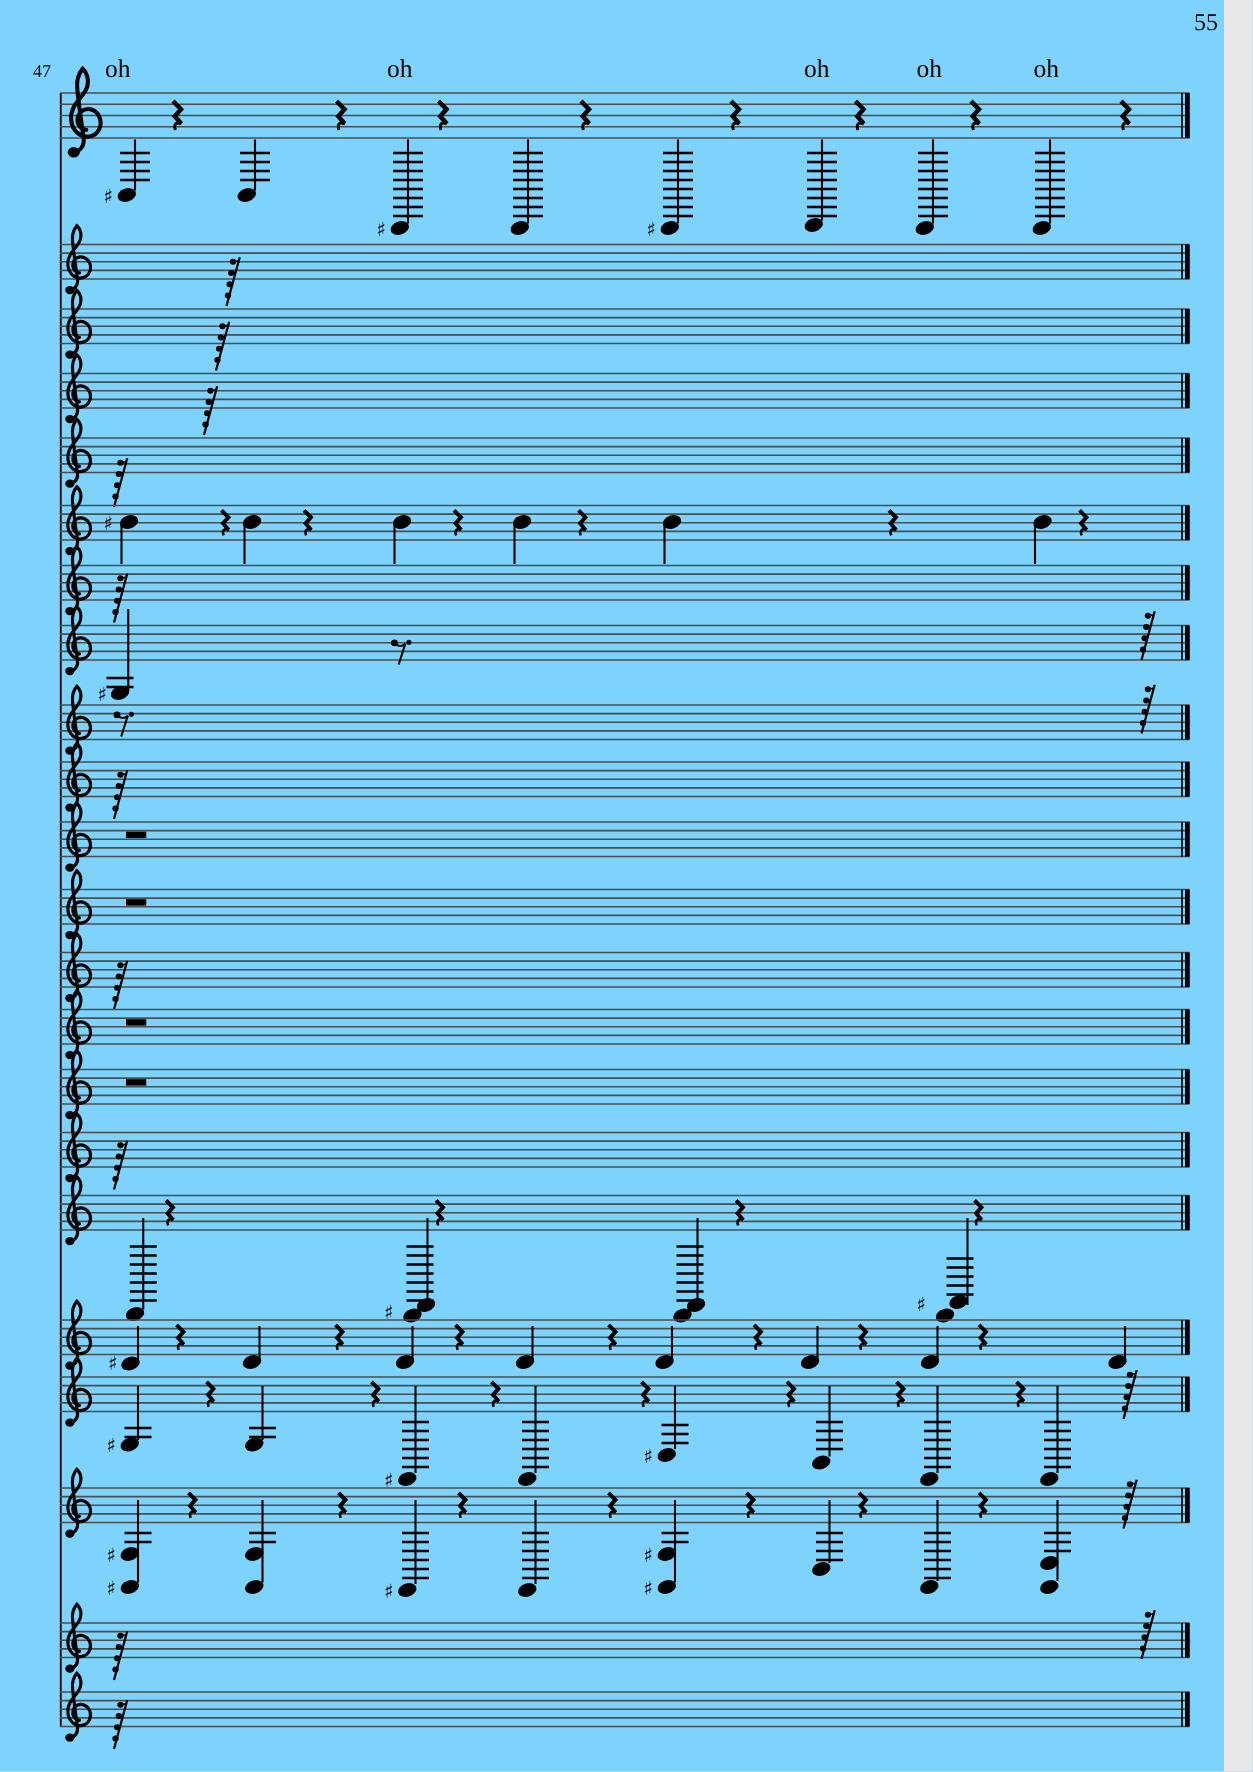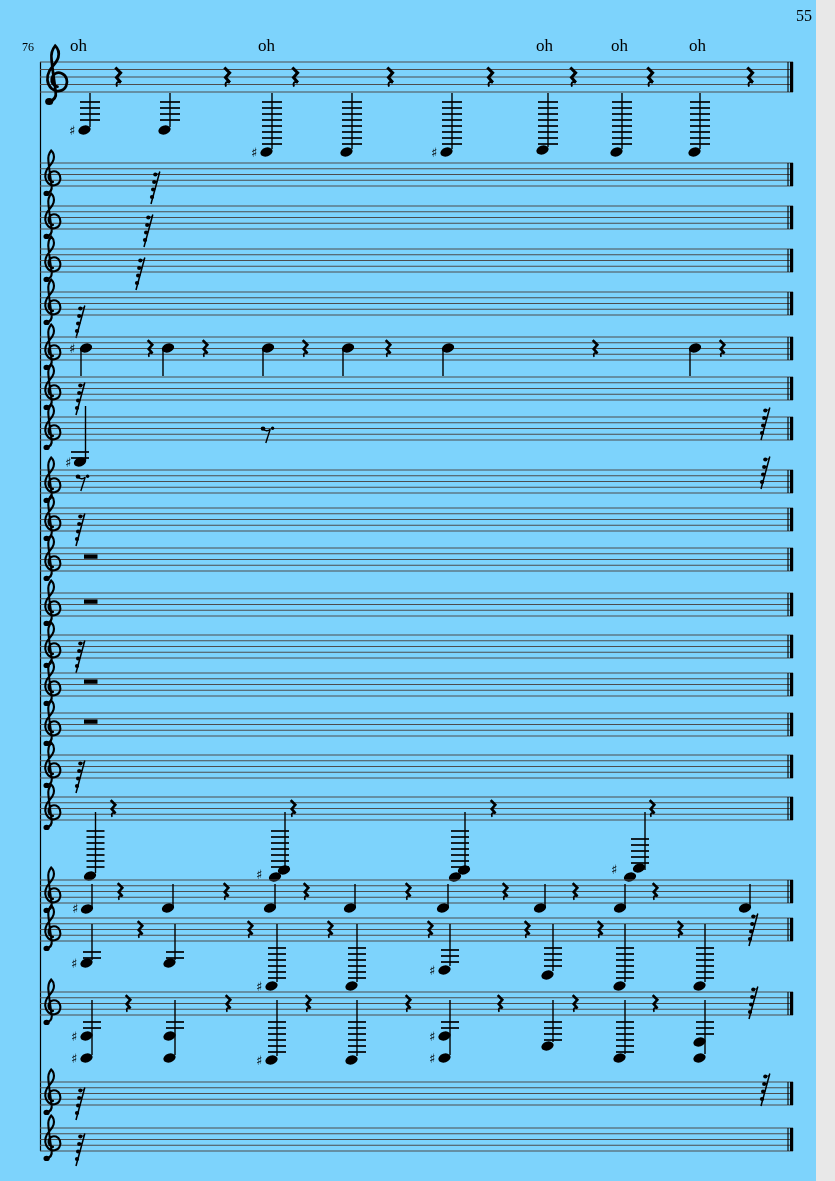--- a/index.html
+++ b/index.html
@@ -8,21 +8,21 @@
   .pagenum{position:absolute;top:7px;left:796px;font-size:16px;color:#000;}
   .measurenum{position:absolute;top:40px;left:22px;font-size:12px;color:#000;}
   svg text.lyric{font-family:"Liberation Serif", serif;font-size:17px;fill:#000;}
   svg text.sharp{font-family:"DejaVu Sans", sans-serif;font-size:13px;fill:#000;}
 </style>
 </head>
 <body>
 
 <div class="page">
   <div class="pagenum">55</div>
-  <div class="measurenum">76</div>
+  <div class="measurenum">47</div>
   <svg id="score" width="835" height="1181" viewBox="0 0 835 1181">
     <defs>
       <g id="g-clef">
         <ellipse cx="8.6" cy="43.4" rx="3.1" ry="2.7" fill="#000"></ellipse>
         <path d="M8.2 43.8 C12.6 42.6 14.2 39.4 13.6 35.6 C12.4 27.4 11.2 19.2 10.4 11 C10 7.4 10.8 3.4 13.2 0.5 C15.4 2.6 16.4 6.2 15.6 9.4 C14.6 13.4 10.8 16.2 8.8 19.8 C6.4 24.2 6.6 30 10.4 33.4 C14 36.6 19.6 35.8 21.6 31.6 C23.4 27.8 21.8 23 18 21.6 C14.6 20.4 11.2 22.4 10.6 25.8 C10.1 28.8 12 31.6 15 31.9" fill="none" stroke="#000" stroke-width="2.1" stroke-linecap="round"></path>
       </g>
       <g id="rest-quarter">
         <path d="M2.2 0.5 L6.8 5.2 L3.2 9.2 L7 13.6" fill="none" stroke="#000" stroke-width="2.6"></path>
         <path d="M7 13.6 C3.8 12.4 2.4 14 3.6 17.2" fill="none" stroke="#000" stroke-width="1.7"></path>
       </g>

